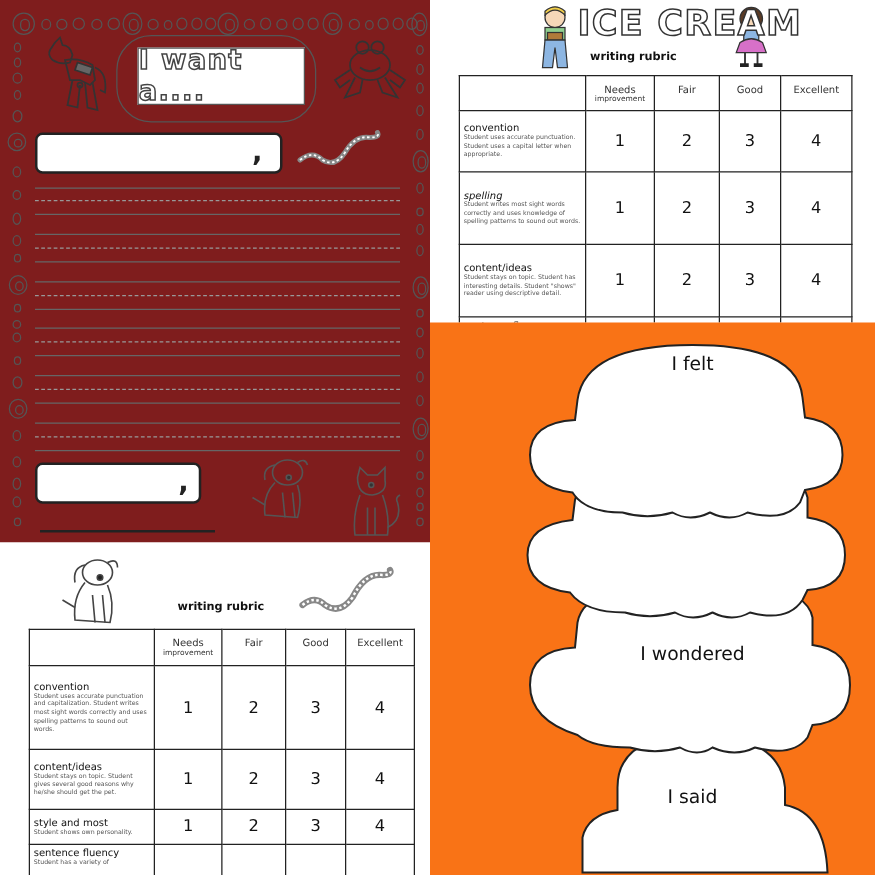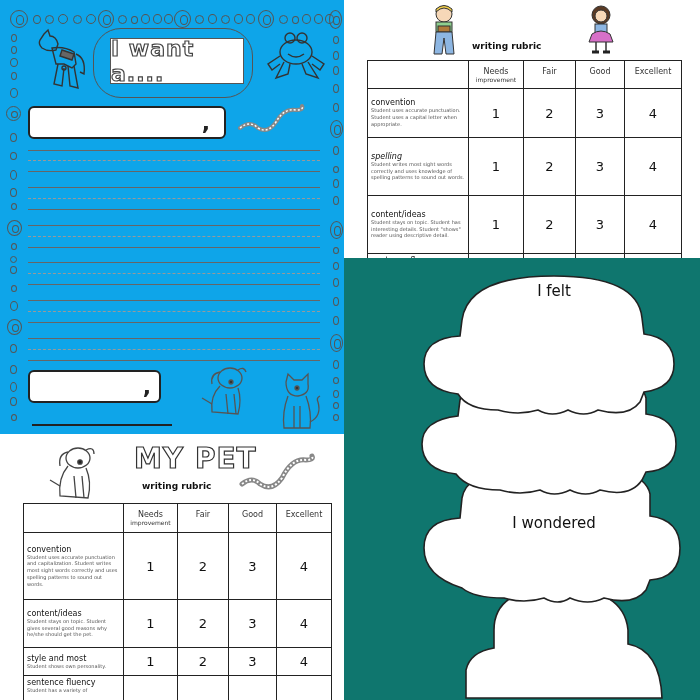--- a/index.html
+++ b/index.html
@@ -1,20 +1,20 @@
 <!DOCTYPE html>
 <html><head>
 <meta charset="utf-8">
 <style>
   * { box-sizing: border-box; margin: 0; padding: 0; }
   html, body { width: 700px; height: 700px; background: #ffffff; overflow: hidden; }
   body { position: relative; font-family: "DejaVu Sans", sans-serif; color: #1a1a1a; }
 
   
-  .p1 { position: absolute; left: 0; top: 0; width: 344px; height: 434px; overflow: hidden; background: #0ea5e9; }
+  .p1 { position: absolute; left: 0; top: 0; width: 344px; height: 434px; overflow: hidden; background: #7f1d1d; }
   .dots-row { position: absolute; left: 6px; top: 8px; width: 336px; height: 22px; }
   .dot { position: absolute; border: 1.6px solid #555; border-radius: 50%; }
   .dot.big::after { content: ""; position: absolute; left: 30%; top: 28%; width: 40%; height: 44%; border: 1.4px solid #555; border-radius: 50%; }
   .title-cloud { position: absolute; left: 93px; top: 28px; width: 160px; height: 70px; border: 1.6px solid #555; border-radius: 28px; }
   .title-box { position: absolute; left: 110px; top: 38px; width: 134px; height: 46px; border: 1.6px solid #555; background: #fff;
      display: flex; align-items: center; justify-content: center; }
   .title-text { font-family: "DejaVu Sans", sans-serif; font-size: 22px; color: #fff; -webkit-text-stroke: 1.2px #444; letter-spacing: 1px; font-weight: bold; }
   .name-box { position: absolute; border: 2px solid #222; border-radius: 6px; background: #fff; }
   .comma { position: absolute; font-size: 22px; font-weight: bold; color: #222; }
   .line-solid { position: absolute; left: 28px; width: 292px; height: 0; border-top: 1.5px solid #666; }
@@ -33,21 +33,21 @@
   .th-main { display: block; }
   .th-sub { display: block; font-size: 6px; }
   .crit-name { display: block; color: #111; }
   .crit-desc { display: block; color: #555; line-height: 1.35; }
   td.score { text-align: center; font-family: "DejaVu Sans", sans-serif; color: #111; }
 
   
   .p3 { position: absolute; left: 0; top: 434px; width: 344px; height: 266px; overflow: hidden; background: #fff; }
 
   
-  .p4 { position: absolute; left: 344px; top: 258px; width: 356px; height: 442px; overflow: hidden; background: #0f766e; }
+  .p4 { position: absolute; left: 344px; top: 258px; width: 356px; height: 442px; overflow: hidden; background: #f97316; }
   .scoop-label { position: absolute; font-family: "DejaVu Sans", sans-serif; font-size: 15px; color: #111; text-align: center; width: 200px; }
 </style>
 </head>
 <body>
 
 <div class="p1">
 
   <div class="dots-row">
     <div class="dot big" style="left:4px;top:2px;width:18px;height:18px;"></div>
     <div class="dot" style="left:27px;top:7px;width:8px;height:9px;"></div>
@@ -226,20 +226,21 @@
   </svg>
 
   <svg class="critter" style="left:242px;top:4px;" width="30" height="52" viewBox="0 0 30 52">
     <circle cx="15" cy="11" r="9" fill="#5a3a24" stroke="#333"></circle>
     <circle cx="15" cy="12" r="6" fill="#f6d8b8" stroke="#333"></circle>
     <rect x="9" y="20" width="12" height="10" fill="#8db6e2" stroke="#333"></rect>
     <path d="M6 30 Q15 24 24 30 L27 38 L3 38 Z" fill="#d770c8" stroke="#333"></path>
     <path d="M10 38 L10 48 M20 38 L20 48" stroke="#333" stroke-width="1.5"></path>
     <path d="M6 48 L13 48 M17 48 L24 48" stroke="#222" stroke-width="3"></path>
   </svg>
+  <div class="rubric-title" style="left:118px;top:2px;font-size:28px;">ICE CREAM</div>
   <div class="rubric-sub" style="left:128px;top:41px;font-size:9px;">writing rubric</div>
 
   <table class="rubric" style="left:23px;top:60px;width:314px;">
     <colgroup>
         <col style="width:101px">
         <col style="width:55px">
         <col style="width:52px">
         <col style="width:49px">
         <col style="width:57px">
       </colgroup>
@@ -303,21 +304,20 @@
     <g fill="none" stroke="#444" stroke-width="1.3">
       <ellipse cx="32" cy="14" rx="12" ry="10"></ellipse>
       <path d="M22 8 Q12 10 14 22"></path>
       <path d="M40 6 Q48 2 48 10"></path>
       <circle cx="34" cy="18" r="2.2" fill="#222"></circle>
       <path d="M22 22 Q12 34 14 52 L42 54 Q46 38 40 24"></path>
       <path d="M14 42 L4 36"></path>
       <path d="M28 32 L30 54 M36 32 L38 54"></path>
     </g>
   </svg>
-  <div class="rubric-title" style="left:134px;top:8px;font-size:28px;">MY PET</div>
   <div class="rubric-sub" style="left:142px;top:47px;font-size:9px;">writing rubric</div>
 
   <svg class="critter" style="left:238px;top:14px;" width="80" height="46" viewBox="0 0 80 46">
     <path d="M4 36 Q14 28 22 36 Q34 44 44 30 Q54 10 68 12 Q76 12 74 8" fill="none" stroke="#888" stroke-width="5" stroke-linecap="round"></path>
     <path d="M4 36 Q14 28 22 36 Q34 44 44 30 Q54 10 68 12 Q76 12 74 8" fill="none" stroke="#fff" stroke-width="2" stroke-dasharray="2 2"></path>
   </svg>
 
   <table class="rubric" style="left:23px;top:69px;width:308px;">
     <colgroup>
         <col style="width:100px">
@@ -389,18 +389,19 @@
 
       <path d="M118 330 Q80 318 80 290 Q80 262 116 260 L118 240 Q124 206 214 206 Q300 206 306 236 L306 258 Q336 262 336 290 Q336 320 306 322 L302 332 Q290 348 260 340 Q244 348 226 340 Q214 348 200 340 Q180 346 160 340 Q130 340 118 330 Z"></path>
 
       <path d="M112 216 Q78 212 78 186 Q78 162 114 158 L116 142 Q122 112 210 112 Q296 112 302 140 L302 156 Q332 160 332 186 Q332 212 302 214 L298 222 Q286 240 256 232 Q242 240 226 232 Q210 240 196 232 Q176 238 156 232 Q124 232 112 216 Z"></path>
 
       <path d="M114 136 Q80 132 80 106 Q80 80 116 78 L118 62 Q124 18 210 18 Q294 18 298 60 L300 76 Q330 80 330 106 Q330 130 300 134 L296 144 Q284 160 254 152 Q240 160 224 152 Q208 160 194 152 Q174 158 154 152 Q124 152 114 136 Z"></path>
     </g>
   </svg>
   <div class="scoop-label" style="left:110px;top:24px;">I felt</div>
   <div class="scoop-label" style="left:110px;top:256px;">I wondered</div>
+  <div class="scoop-label" style="left:110px;top:370px;">I said</div>
 
   <div style="position:absolute;left:110px;top:48px;width:200px;height:90px;"></div>
   <div style="position:absolute;left:110px;top:176px;width:200px;height:50px;"></div>
   <div style="position:absolute;left:110px;top:280px;width:200px;height:60px;"></div>
   <div style="position:absolute;left:130px;top:394px;width:180px;height:46px;"></div>
 </div>
 
 </body></html>

